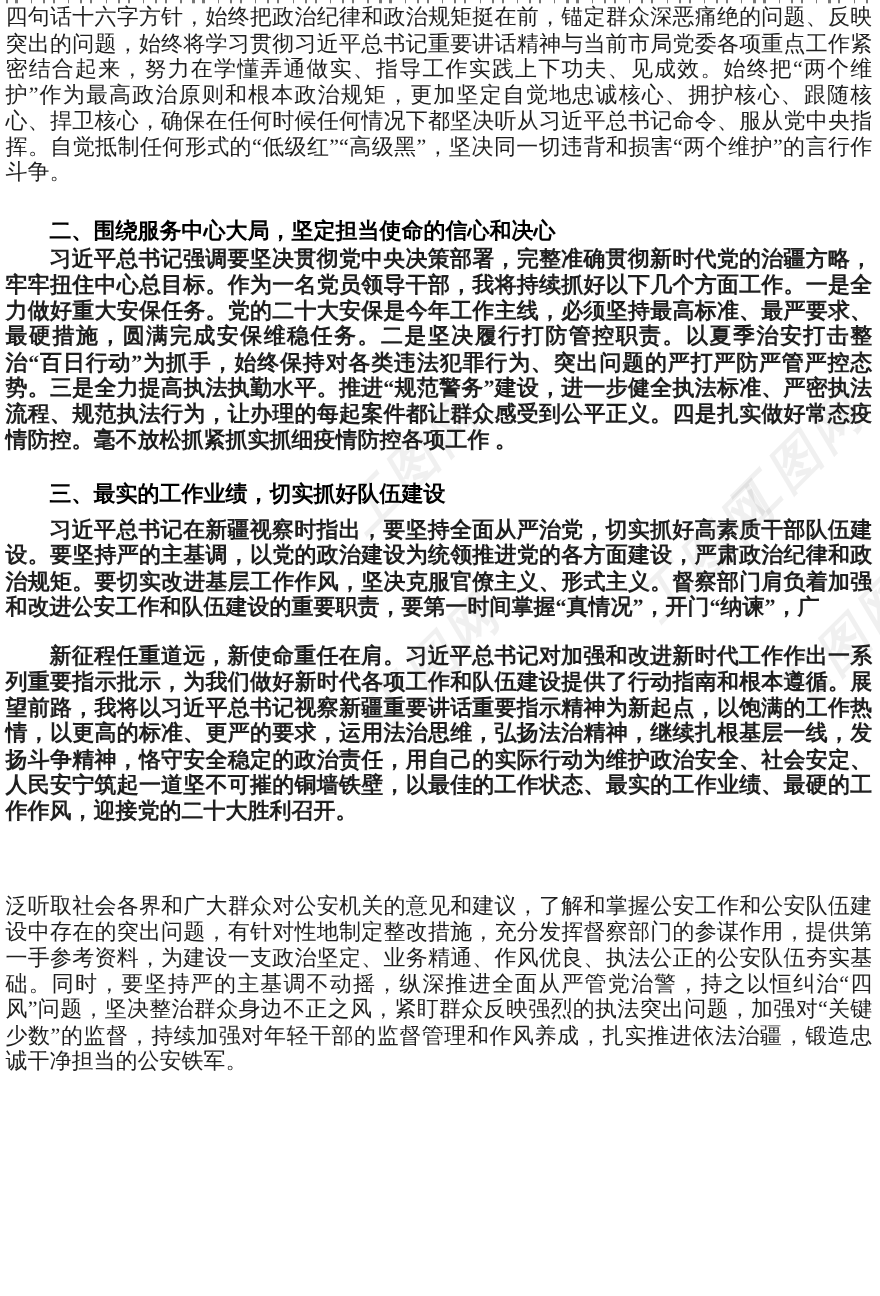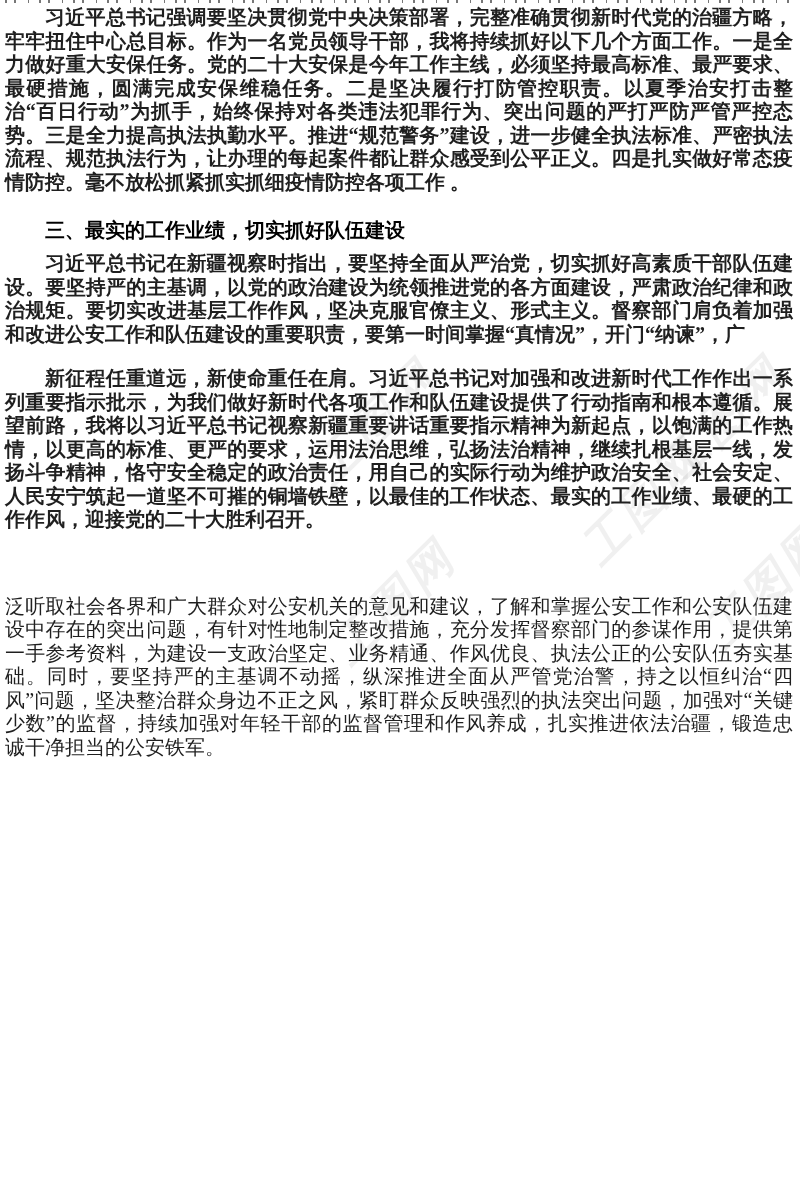--- a/index.html
+++ b/index.html
@@ -64,21 +64,23 @@
   <span class="wm wm1">工图网</span>
   <span class="wm wm2">工图网</span>
   <span class="wm wm3">工图网</span>
   <span class="wm wm4">工图网</span>
   <span class="wm wm5">工图网</span>
 
   <div class="content">
 
     <div class="top-clip"></div>
 
+    <p class="para b0">四句话十六字方针，始终把政治纪律和政治规矩挺在前，锚定群众深恶痛绝的问题、反映突出的问题，始终将学习贯彻习近平总书记重要讲话精神与当前市局党委各项重点工作紧密结合起来，努力在学懂弄通做实、指导工作实践上下功夫、见成效。始终把“两个维护”作为最高政治原则和根本政治规矩，更加坚定自觉地忠诚核心、拥护核心、跟随核心、捍卫核心，确保在任何时候任何情况下都坚决听从习近平总书记命令、服从党中央指挥。自觉抵制任何形式的“低级红”“高级黑”，坚决同一切违背和损害“两个维护”的言行作斗争。</p>
 
+    <h2 class="heading b1">二、围绕服务中心大局，坚定担当使命的信心和决心</h2>
 
     <p class="para indent b2">习近平总书记强调要坚决贯彻党中央决策部署，完整准确贯彻新时代党的治疆方略，牢牢扭住中心总目标。作为一名党员领导干部，我将持续抓好以下几个方面工作。一是全力做好重大安保任务。党的二十大安保是今年工作主线，必须坚持最高标准、最严要求、最硬措施，圆满完成安保维稳任务。二是坚决履行打防管控职责。以夏季治安打击整治“百日行动”为抓手，始终保持对各类违法犯罪行为、突出问题的严打严防严管严控态势。三是全力提高执法执勤水平。推进“规范警务”建设，进一步健全执法标准、严密执法流程、规范执法行为，让办理的每起案件都让群众感受到公平正义。四是扎实做好常态疫情防控。毫不放松抓紧抓实抓细疫情防控各项工作 。</p>
 
     <h2 class="heading b3">三、最实的工作业绩，切实抓好队伍建设</h2>
 
     <p class="para indent b4">习近平总书记在新疆视察时指出，要坚持全面从严治党，切实抓好高素质干部队伍建设。要坚持严的主基调，以党的政治建设为统领推进党的各方面建设，严肃政治纪律和政治规矩。要切实改进基层工作作风，坚决克服官僚主义、形式主义。督察部门肩负着加强和改进公安工作和队伍建设的重要职责，要第一时间掌握“真情况”，开门“纳谏”，广</p>
 
     <p class="para indent b6">新征程任重道远，新使命重任在肩。习近平总书记对加强和改进新时代工作作出一系列重要指示批示，为我们做好新时代各项工作和队伍建设提供了行动指南和根本遵循。展望前路，我将以习近平总书记视察新疆重要讲话重要指示精神为新起点，以饱满的工作热情，以更高的标准、更严的要求，运用法治思维，弘扬法治精神，继续扎根基层一线，发扬斗争精神，恪守安全稳定的政治责任，用自己的实际行动为维护政治安全、社会安定、人民安宁筑起一道坚不可摧的铜墙铁壁，以最佳的工作状态、最实的工作业绩、最硬的工作作风，迎接党的二十大胜利召开。</p>
 
     <p class="para b5">泛听取社会各界和广大群众对公安机关的意见和建议，了解和掌握公安工作和公安队伍建设中存在的突出问题，有针对性地制定整改措施，充分发挥督察部门的参谋作用，提供第一手参考资料，为建设一支政治坚定、业务精通、作风优良、执法公正的公安队伍夯实基础。同时，要坚持严的主基调不动摇，纵深推进全面从严管党治警，持之以恒纠治“四风”问题，坚决整治群众身边不正之风，紧盯群众反映强烈的执法突出问题，加强对“关键少数”的监督，持续加强对年轻干部的监督管理和作风养成，扎实推进依法治疆，锻造忠诚干净担当的公安铁军。</p>

